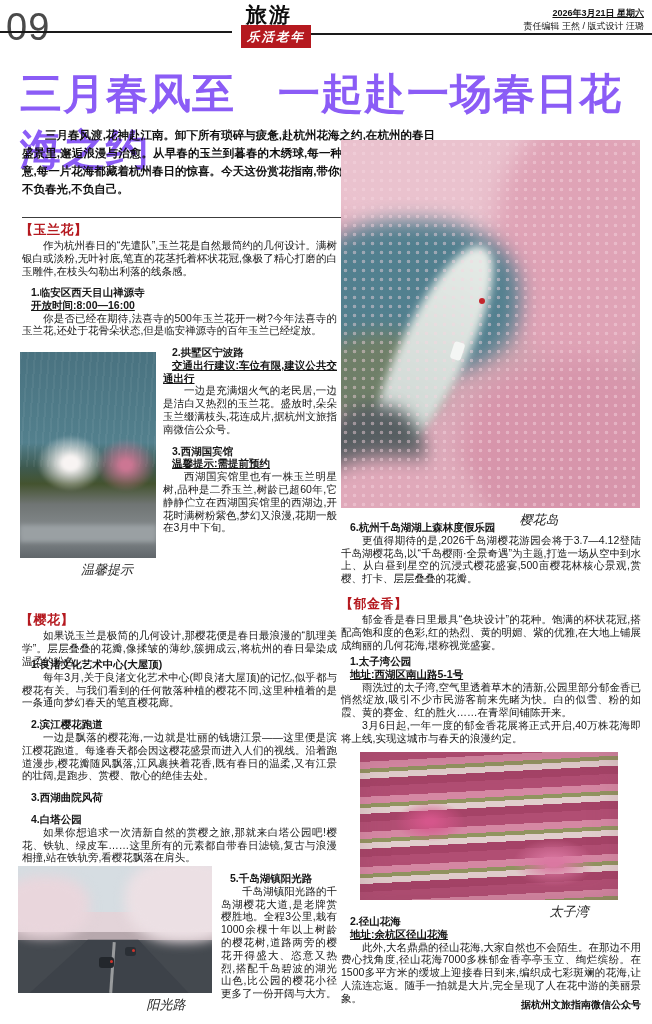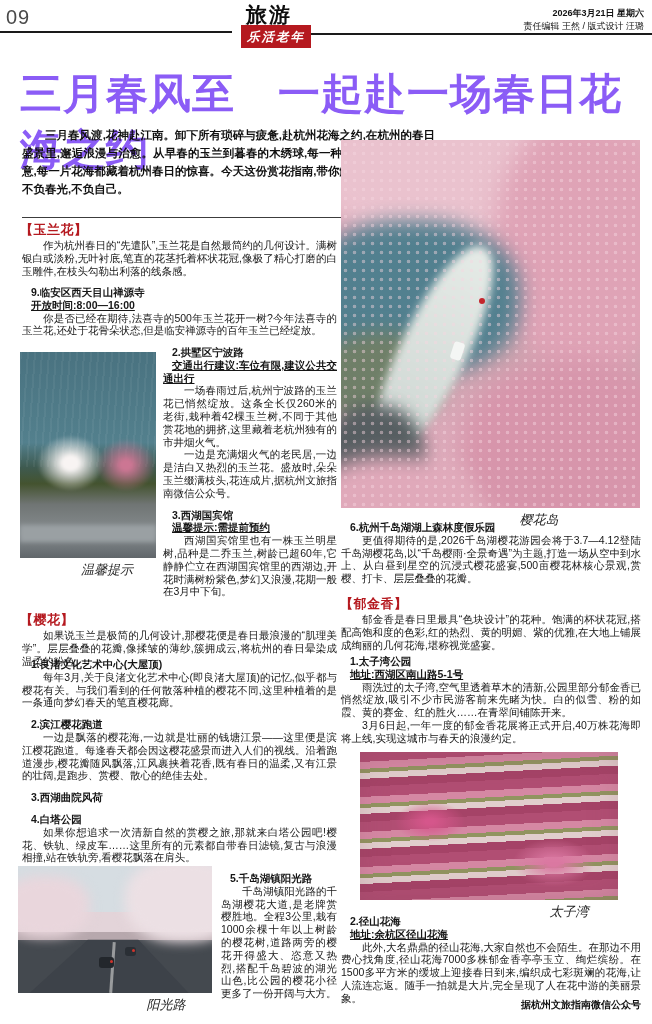--- a/index.html
+++ b/index.html
@@ -1,27 +1,27 @@
 <!DOCTYPE html>
 <html><head>
 <meta charset="utf-8">
 <style>
   html,body{margin:0;padding:0;background:#e8e8e8;}
   #page{position:relative;width:652px;height:1024px;background:#ffffff;margin:0 auto;
         font-family:"Liberation Sans","DejaVu Sans",sans-serif;color:#151515;overflow:hidden;}
   .abs{position:absolute;}
   
-  .pgnum{font-size:20px;color:#4a4a4a;letter-spacing:1px;}
+  .pgnum{font-size:38px;color:#4a4a4a;letter-spacing:1px;}
   .hline{background:#1a1a1a;height:2px;}
   .secname{font-size:21px;font-weight:700;color:#0d0d0d;text-align:center;letter-spacing:2px;}
   .mastbox{background:var(--accent);color:#fff;text-align:center;
            font-family:"DejaVu Serif","Liberation Serif",serif;font-style:italic;
            font-size:12.5px;font-weight:700;letter-spacing:2px;line-height:23px;}
   .dateblk{text-align:right;font-size:9px;line-height:13px;color:#111;}
-  .dateblk .d1{font-weight:700;}
+  .dateblk .d1{font-weight:700;text-decoration:underline;}
   
   .headline{font-size:42px;font-weight:900;color:#8b5cf6;letter-spacing:1px;white-space:pre-wrap;}
   .intro{font-size:11.5px;font-weight:700;line-height:18px;text-align:justify;
          text-indent:2em;color:#101010;}
   .divider{background:#3c3c3c;height:1px;}
   
   .sechead{font-size:13px;font-weight:700;color:var(--accent);letter-spacing:.5px;}
   .body{font-size:10.5px;line-height:12.8px;text-align:justify;color:#161616;}
   .ti{text-indent:2em;}
   .stitle{font-weight:700;text-indent:9px;}
@@ -104,37 +104,36 @@
     <div class="L h-dots"></div>
     <div class="L h-bus"></div>
     <div class="L h-flag"></div>
   </div>
   <div class="abs caption" style="left:440px;top:511px;width:198px;">樱花岛</div>
 
   <div class="abs sechead" style="left:20px;top:221px;">【玉兰花】</div>
   <div class="abs body ti" style="left:22px;top:239px;width:315px;">作为杭州春日的“先遣队”,玉兰花是自然最简约的几何设计。满树银白或淡粉,无叶衬底,笔直的花茎托着杯状花冠,像极了精心打磨的白玉雕件,在枝头勾勒出利落的线条感。</div>
 
   <div class="abs body col" style="left:22px;top:286px;width:315px;">
-    <p class="stitle">9.临安区西天目山禅源寺</p>
+    <p class="stitle">1.临安区西天目山禅源寺</p>
     <p class="stitle ssub">开放时间:8:00—16:00</p>
     <p class="ti">你是否已经在期待,法喜寺的500年玉兰花开一树?今年法喜寺的玉兰花,还处于花骨朵状态,但是临安禅源寺的百年玉兰已经绽放。</p>
   </div>
 
   <div class="photo mag" style="left:20px;top:352px;width:136px;height:206px;">
     <div class="L m-streaks"></div>
     <div class="L m-white"></div>
     <div class="L m-pink"></div>
     <div class="L m-path"></div>
   </div>
   <div class="abs caption" style="left:58px;top:561px;width:98px;">温馨提示</div>
 
   <div class="abs body col" style="left:163px;top:346px;width:174px;">
     <p class="stitle">2.拱墅区宁波路</p>
     <p class="stitle ssub">交通出行建议:车位有限,建议公共交通出行</p>
-    <p class="ti">一场春雨过后,杭州宁波路的玉兰花已悄然绽放。这条全长仅260米的老街,栽种着42棵玉兰树,不同于其他赏花地的拥挤,这里藏着老杭州独有的市井烟火气。</p>
     <p class="ti">一边是充满烟火气的老民居,一边是洁白又热烈的玉兰花。盛放时,朵朵玉兰缀满枝头,花连成片,据杭州文旅指南微信公众号。</p>
     <div class="gap"></div>
     <p class="stitle">3.西湖国宾馆</p>
     <p class="stitle ssub">温馨提示:需提前预约</p>
     <p class="ti">西湖国宾馆里也有一株玉兰明星树,品种是二乔玉兰,树龄已超60年,它静静伫立在西湖国宾馆里的西湖边,开花时满树粉紫色,梦幻又浪漫,花期一般在3月中下旬。</p>
   </div>
 
   <div class="abs sechead" style="left:20px;top:611px;">【樱花】</div>
   <div class="abs body ti" style="left:22px;top:629px;width:315px;">如果说玉兰是极简的几何设计,那樱花便是春日最浪漫的“肌理美学”。层层叠叠的花瓣,像揉皱的薄纱,簇拥成云,将杭州的春日晕染成温柔的粉色。</div>
 

